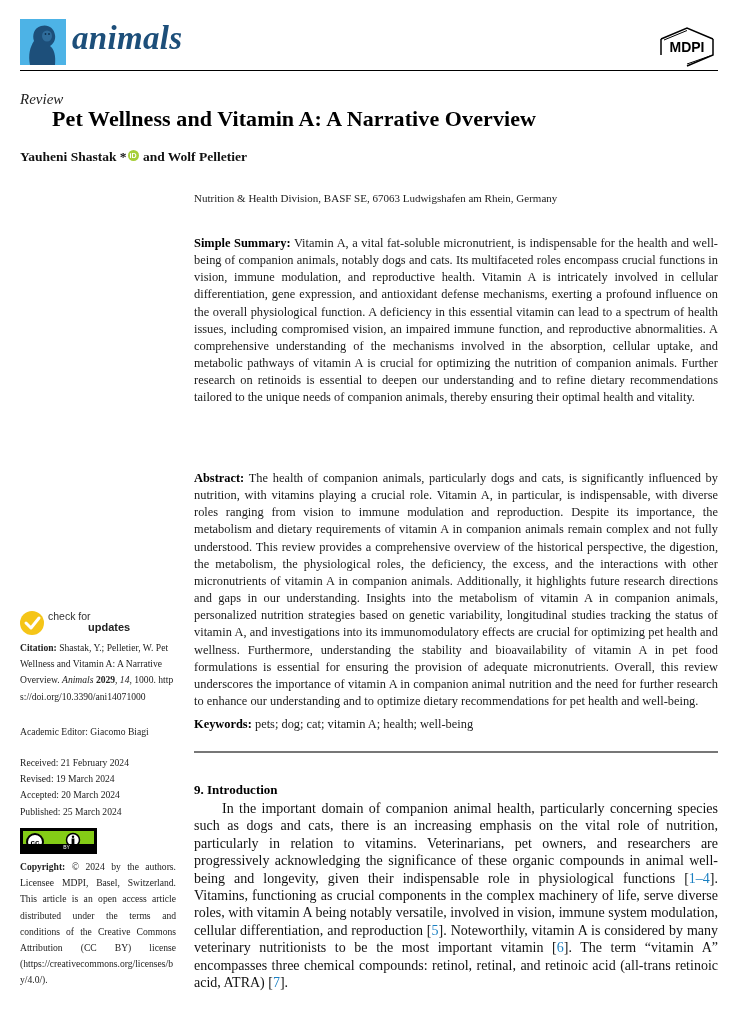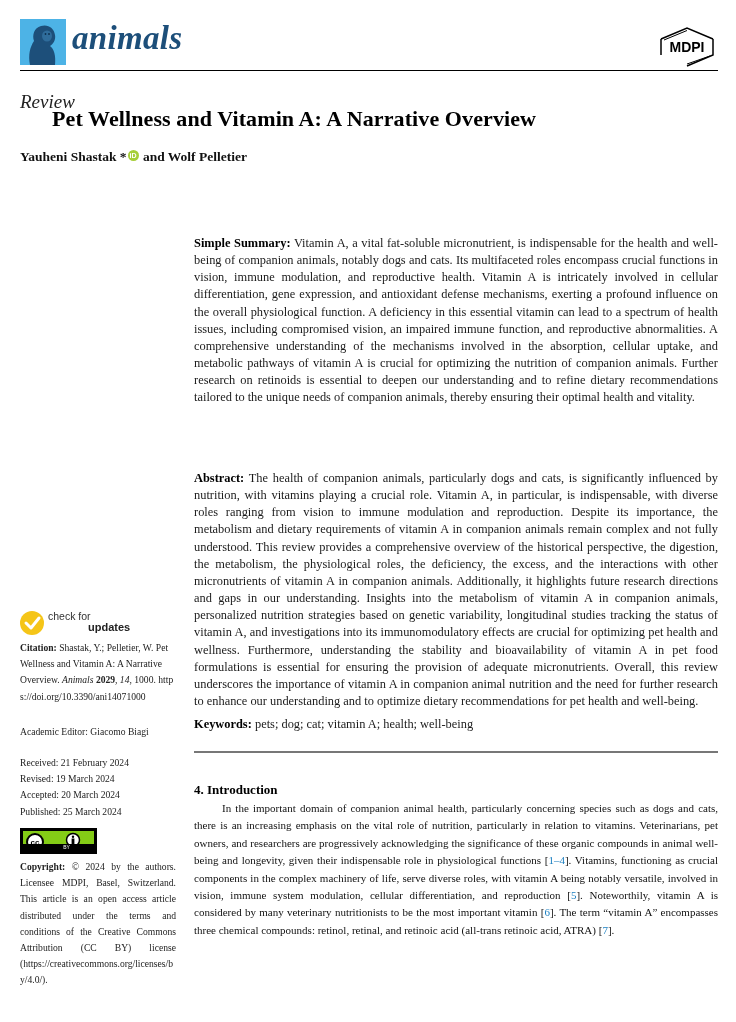--- a/index.html
+++ b/index.html
@@ -6,38 +6,38 @@
   body { width: 736px; height: 1022px; position: relative; overflow: hidden;
          font-family: "DejaVu Serif", "Liberation Serif", serif; color: #111; }
 
   
   .journal-logo { position: absolute; left: 20px; top: 19px; width: 46px; height: 46px; background: #4db3e6; overflow: hidden; }
   .journal-name { position: absolute; left: 72px; top: 20px; font-family: "Liberation Serif", serif; font-style: italic; font-weight: bold;
                   font-size: 33px; color: #1d4f7a; letter-spacing: 0.3px; }
   .mdpi-logo { position: absolute; left: 657px; top: 27px; width: 60px; height: 40px; }
   .header-rule { position: absolute; left: 20px; top: 70px; width: 698px; height: 1px; background: #000; }
 
-  .article-type { position: absolute; left: 20px; top: 91px; font-family: "Liberation Serif", serif; font-style: italic; font-size: 19px; color: #222; }
+  .article-type { position: absolute; left: 20px; top: 91px; font-family: "Liberation Serif", serif; font-style: italic; font-size: 15px; color: #222; }
   .article-title { position: absolute; left: 20px; top: 106px; font-family: Liberation Serif, serif; font-weight: bold; font-size: 22px; color: #000; letter-spacing: 0.1px; margin-left: 32px; }
   .authors { position: absolute; left: 20px; top: 149px; font-family: "Liberation Serif", serif; font-weight: bold; font-size: 13.5px; color: #111; }
   .orcid { display: inline-block; width: 11px; height: 11px; border-radius: 50%; background: #a6ce39; color: #fff; font-family: "Liberation Sans", sans-serif;
            font-size: 7px; line-height: 11px; text-align: center; vertical-align: 3px; margin: 0 1px; }
 
   
   .main { position: absolute; left: 194px; width: 524px; font-family: "Liberation Serif", serif; }
   .affil { top: 191px; font-size: 11px; line-height: 14px; color: #222; }
   .affil .corr { padding-left: 0; }
   .para { font-size: 12.4px; line-height: 17.15px; text-align: justify; color: #1a1a1a; }
   .para b { color: #000; }
   .summary { top: 235px; }
   .abstract { top: 444px; margin-top: 26px; }
   .keywords { top: 716px; }
   .mid-rule { position: absolute; left: 194px; top: 751px; width: 524px; height: 2px; background: #777; }
   .section-heading { top: 782px; font-size: 13px; font-weight: bold; color: #000; }
-  .intro { top: 800px; font-size: 11px; line-height: 17.4px; text-align: justify; color: #111; }
+  .intro { top: 800px; font-size: 14px; line-height: 17.4px; text-align: justify; color: #111; }
   .intro .indent { display: inline-block; width: 28px; }
   .ref { color: #1a7fc1; }
 
   
   .side { position: absolute; left: 20px; width: 156px; font-family: "Liberation Serif", serif; font-size: 9.6px; line-height: 16.2px; color: #222; }
   .check-updates { position: absolute; left: 20px; top: 611px; width: 100px; height: 26px; }
   .check-circle { position: absolute; left: 0; top: 0; width: 24px; height: 24px; border-radius: 50%; background: #f5c518; }
   .check-text { position: absolute; left: 28px; top: 0px; font-family: "Liberation Sans", sans-serif; font-size: 10.5px; line-height: 11px; color: #333; }
   .check-text b { font-size: 11px; color: #222; padding-left: 40px; }
   .citation { top: 640px; }
@@ -76,40 +76,41 @@
 <div class="article-title">Pet Wellness and Vitamin A: A Narrative Overview</div>
 
 <div class="authors">
   <span>Yauheni Shastak</span>
   <span>*</span><span class="orcid">iD</span>
   <span>and</span>
   <span>Wolf Pelletier</span>
 </div>
 
 <div class="main affil">
+  <div>Nutrition &amp; Health Division, BASF SE, 67063 Ludwigshafen am Rhein, Germany</div>
 </div>
 
 <div class="main para summary">
   <b>Simple Summary:</b>
   <span>Vitamin A, a vital fat-soluble micronutrient, is indispensable for the health and well-being of companion animals, notably dogs and cats. Its multifaceted roles encompass crucial functions in vision, immune modulation, and reproductive health. Vitamin A is intricately involved in cellular differentiation, gene expression, and antioxidant defense mechanisms, exerting a profound influence on the overall physiological function. A deficiency in this essential vitamin can lead to a spectrum of health issues, including compromised vision, an impaired immune function, and reproductive abnormalities. A comprehensive understanding of the mechanisms involved in the absorption, cellular uptake, and metabolic pathways of vitamin A is crucial for optimizing the nutrition of companion animals. Further research on retinoids is essential to deepen our understanding and to refine dietary recommendations tailored to the unique needs of companion animals, thereby ensuring their optimal health and vitality.</span>
 </div>
 
 <div class="main para abstract">
   <b>Abstract:</b>
   <span>The health of companion animals, particularly dogs and cats, is significantly influenced by nutrition, with vitamins playing a crucial role. Vitamin A, in particular, is indispensable, with diverse roles ranging from vision to immune modulation and reproduction. Despite its importance, the metabolism and dietary requirements of vitamin A in companion animals remain complex and not fully understood. This review provides a comprehensive overview of the historical perspective, the digestion, the metabolism, the physiological roles, the deficiency, the excess, and the interactions with other micronutrients of vitamin A in companion animals. Additionally, it highlights future research directions and gaps in our understanding. Insights into the metabolism of vitamin A in companion animals, personalized nutrition strategies based on genetic variability, longitudinal studies tracking the status of vitamin A, and investigations into its immunomodulatory effects are crucial for optimizing pet health and wellness. Furthermore, understanding the stability and bioavailability of vitamin A in pet food formulations is essential for ensuring the provision of adequate micronutrients. Overall, this review underscores the importance of vitamin A in companion animal nutrition and the need for further research to enhance our understanding and to optimize dietary recommendations for pet health and well-being.</span>
 </div>
 
 <div class="main para keywords">
   <b>Keywords:</b>
   <span>pets; dog; cat; vitamin A; health; well-being</span>
 </div>
 
 <div class="mid-rule"></div>
 
-<div class="main section-heading">4. Introduction</div>
+<div class="main section-heading">9. Introduction</div>
 
 <div class="main intro"><span class="indent"></span><span>In the important domain of companion animal health, particularly concerning species such as dogs and cats, there is an increasing emphasis on the vital role of nutrition, particularly in relation to vitamins. Veterinarians, pet owners, and researchers are progressively acknowledging the significance of these organic compounds in animal well-being and longevity, given their indispensable role in physiological functions [</span><span class="ref">1–4</span><span>]. Vitamins, functioning as crucial components in the complex machinery of life, serve diverse roles, with vitamin A being notably versatile, involved in vision, immune system modulation, cellular differentiation, and reproduction [</span><span class="ref">5</span><span>]. Noteworthily, vitamin A is considered by many veterinary nutritionists to be the most important vitamin [</span><span class="ref">6</span><span>]. The term “vitamin A” encompasses three chemical compounds: retinol, retinal, and retinoic acid (all-trans retinoic acid, ATRA) [</span><span class="ref">7</span><span>].</span></div>
 
 <div class="check-updates">
   <div class="check-circle">
     <svg width="24" height="24" viewBox="0 0 24 24">
         <polyline points="6,12 11,17 19,7" fill="none" stroke="#fff" stroke-width="3" stroke-linecap="round" stroke-linejoin="round"></polyline>
       </svg>
   </div>
   <div class="check-text">

